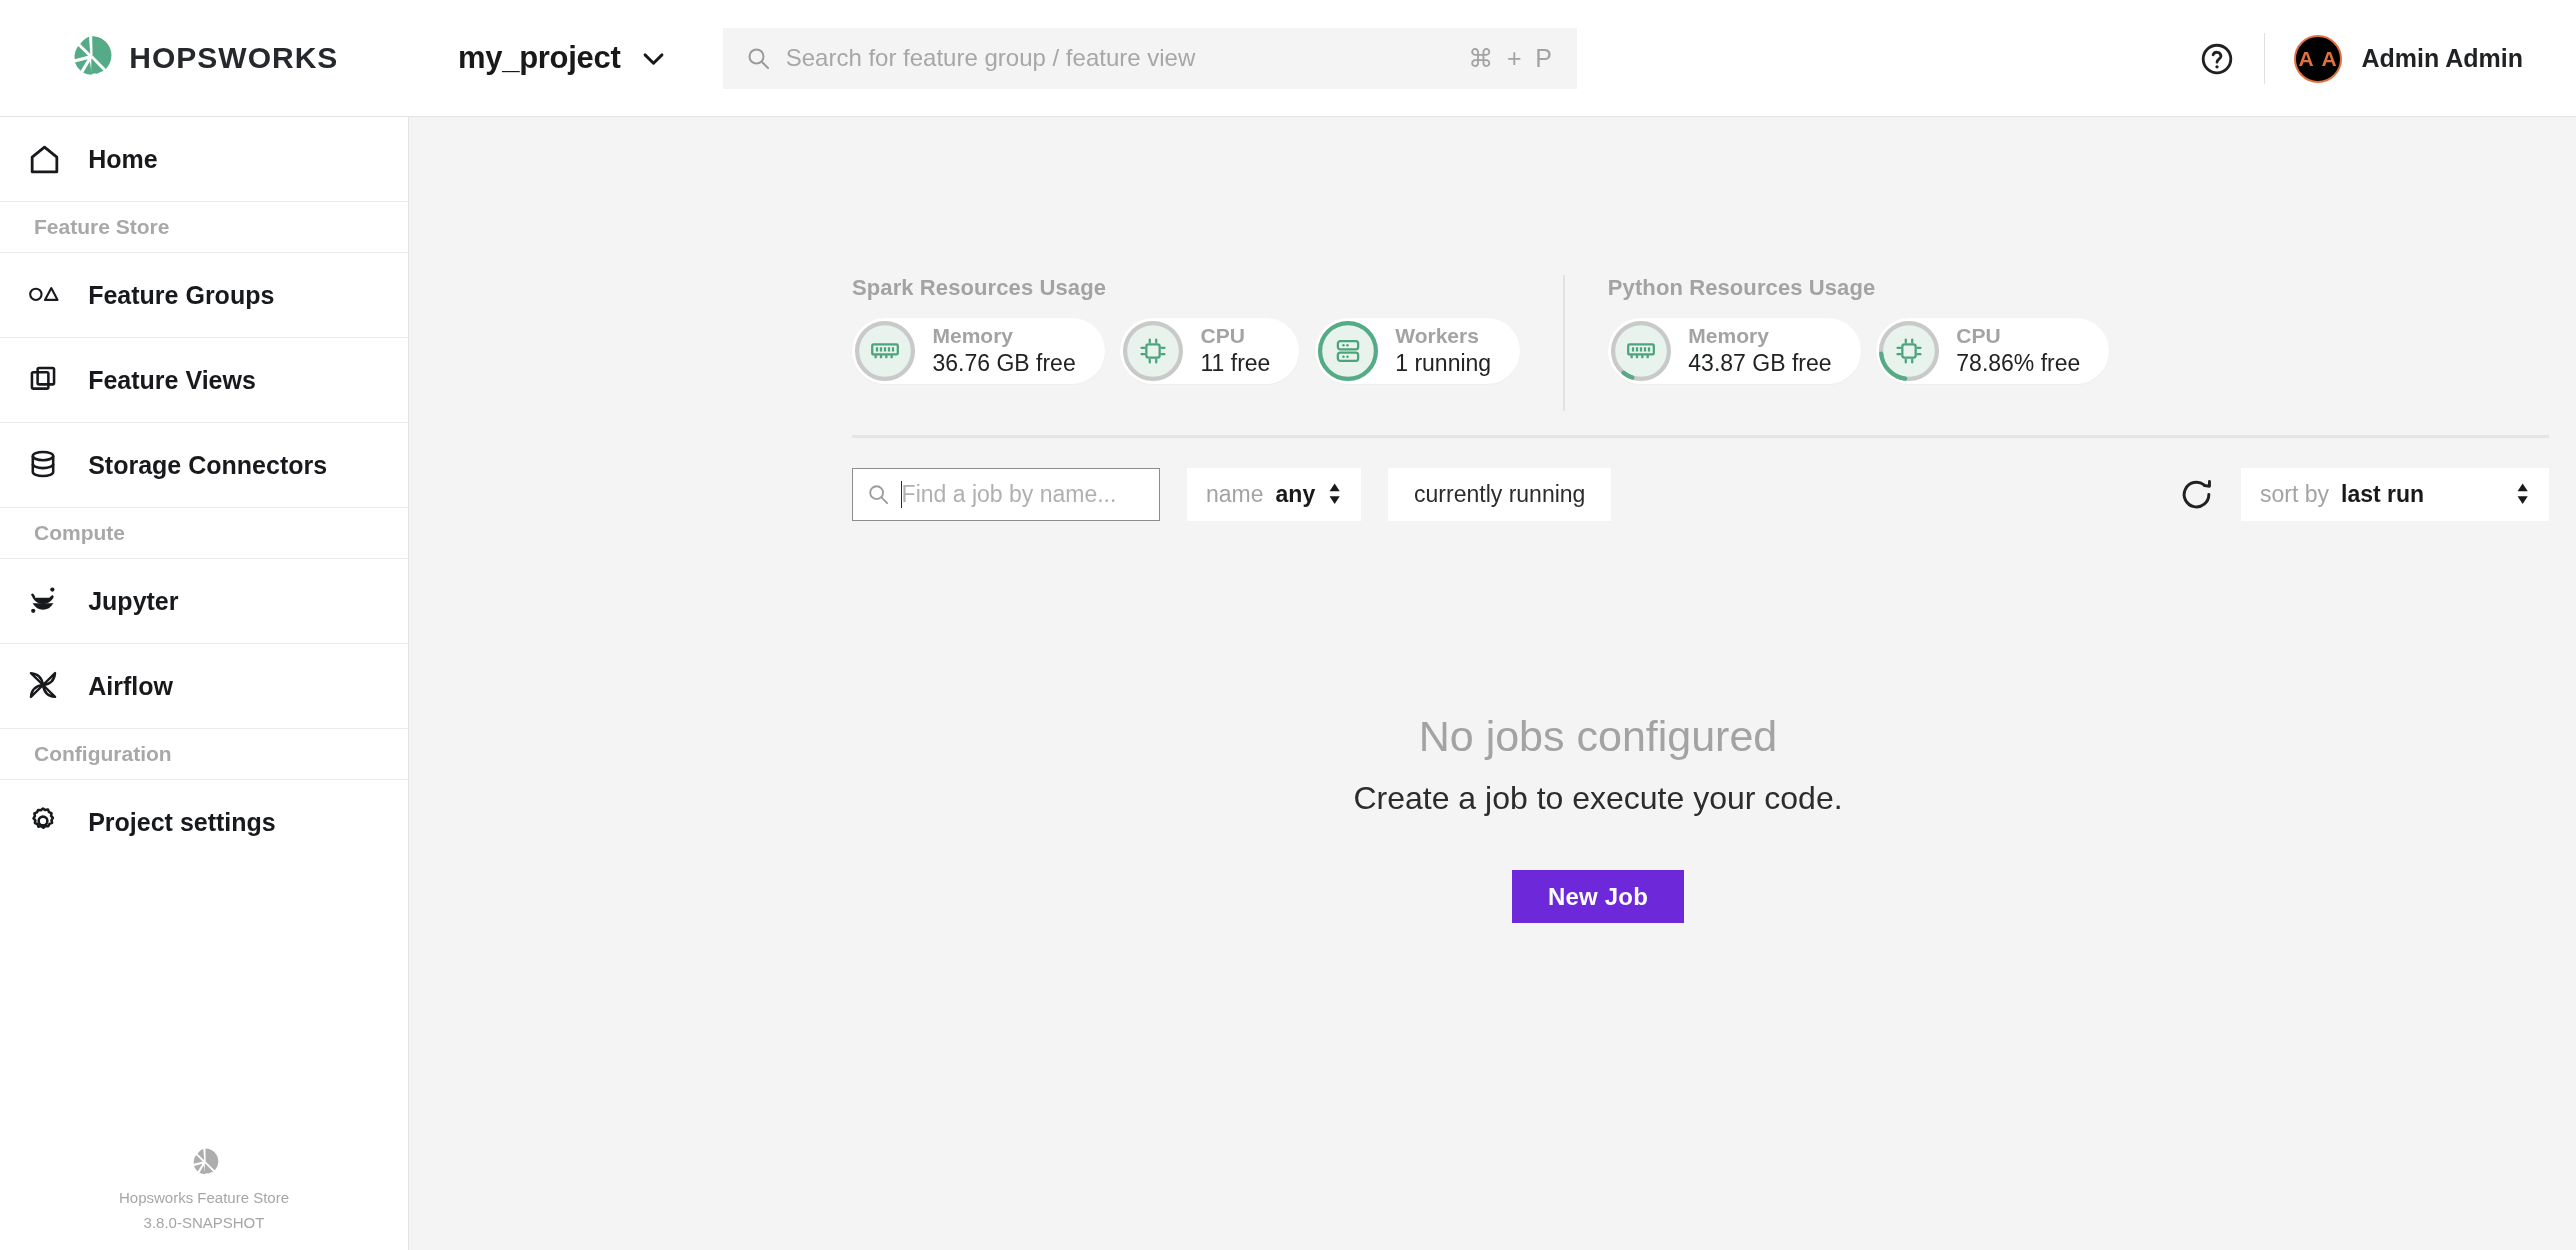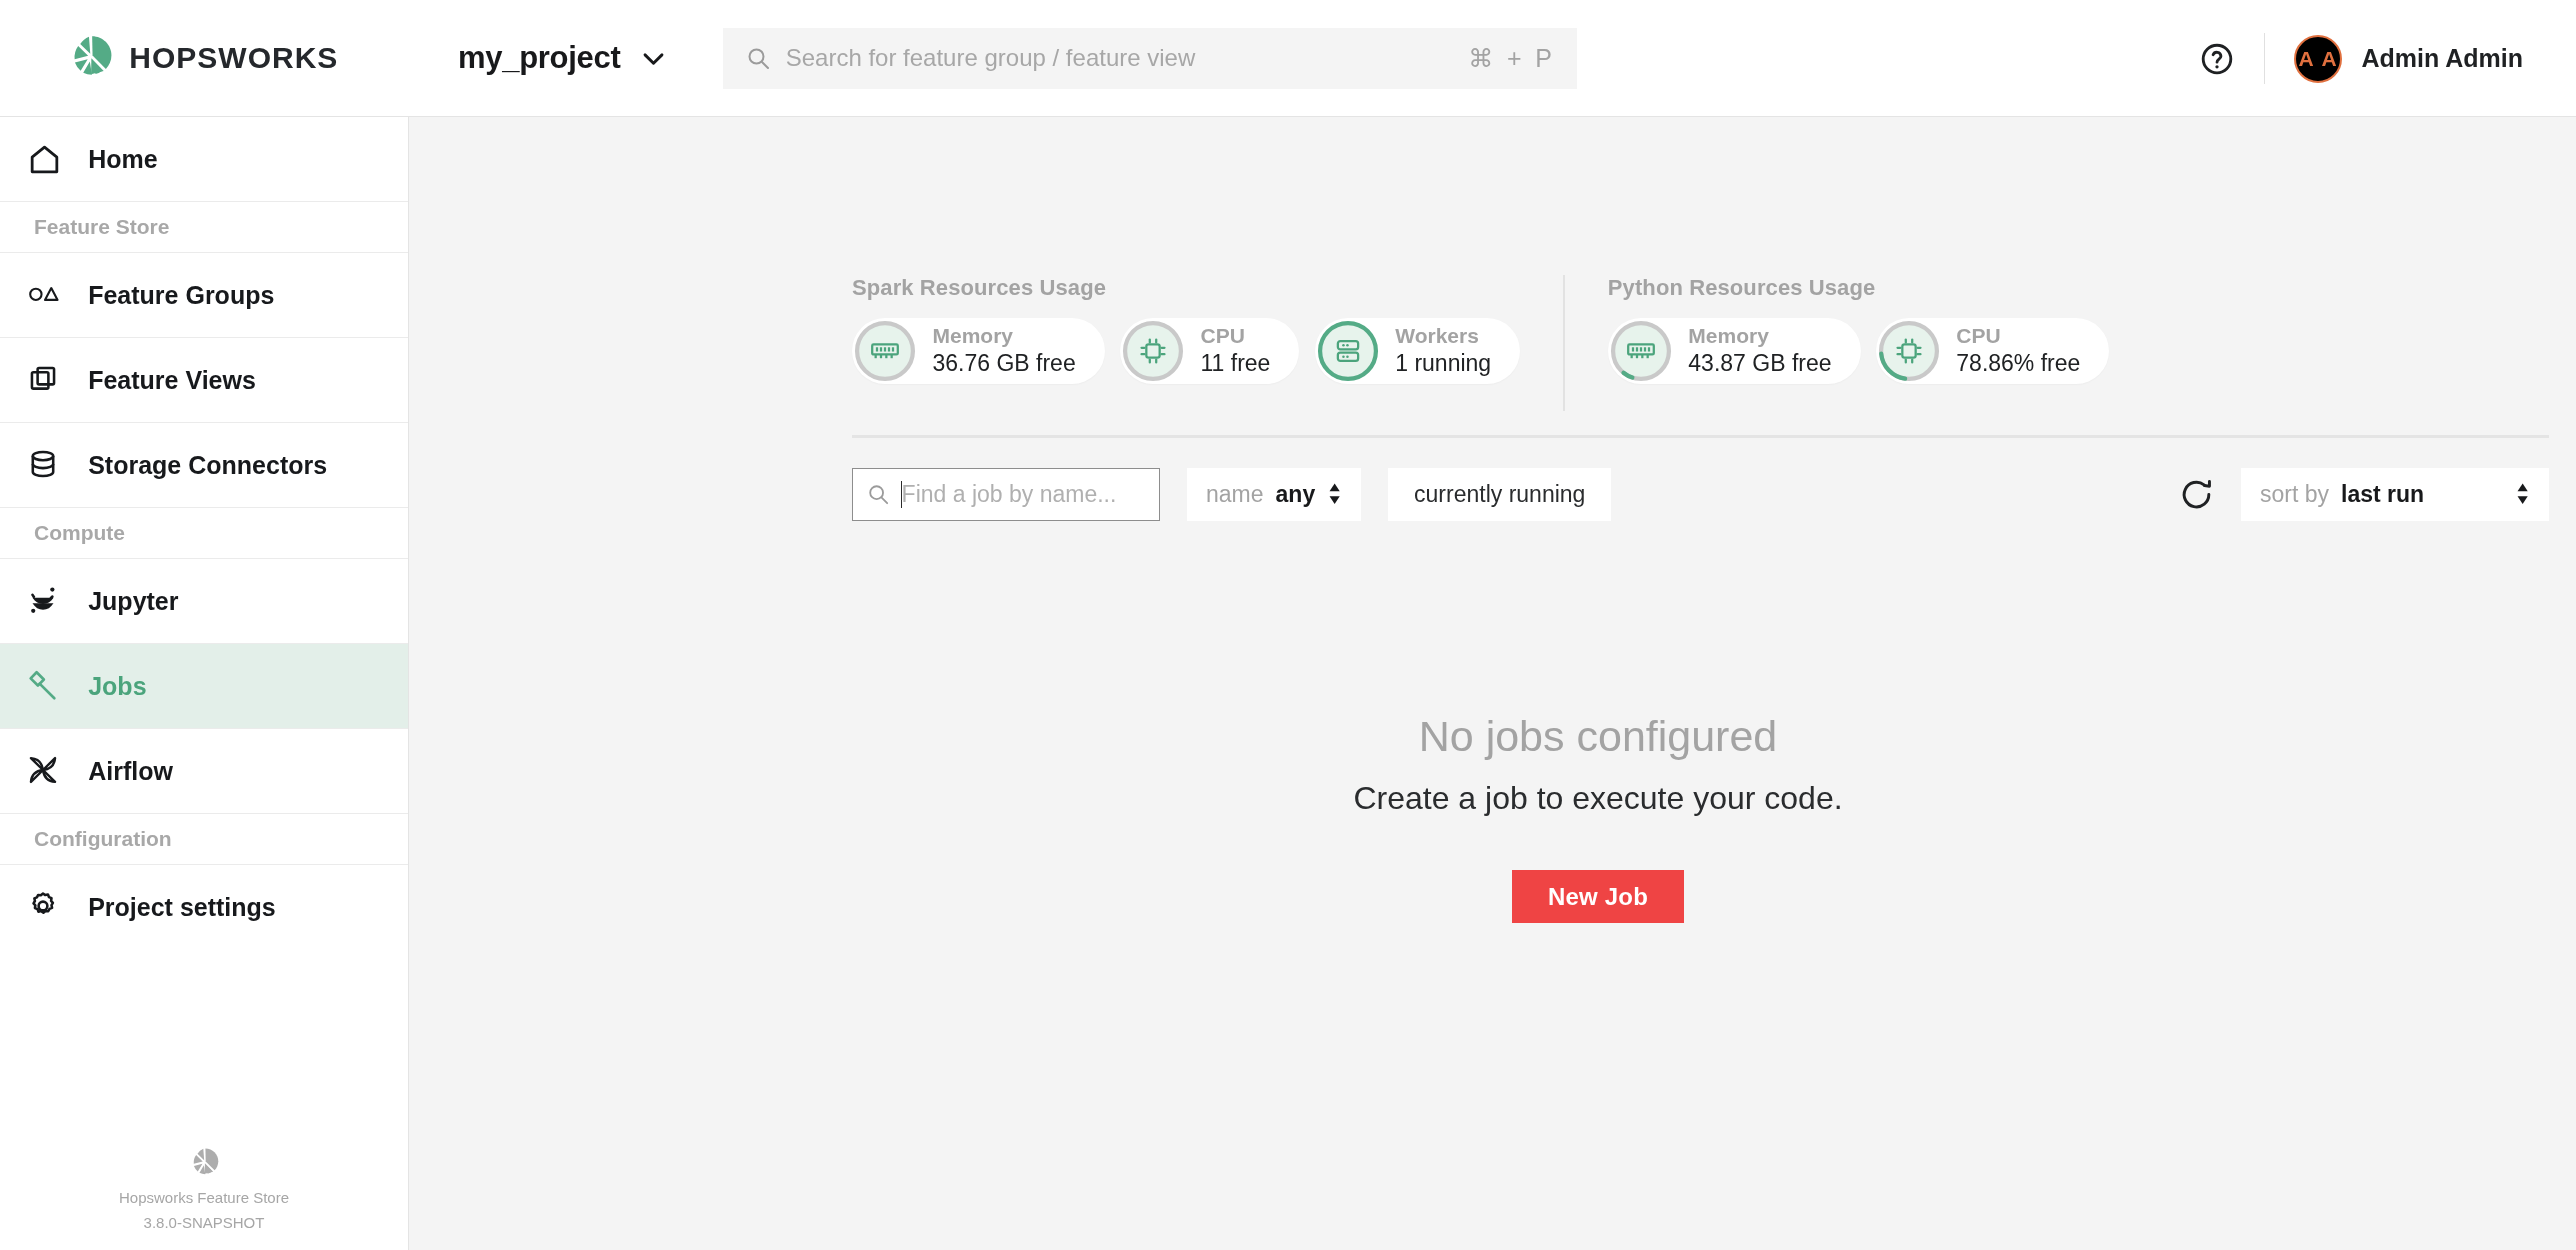--- a/index.html
+++ b/index.html
@@ -186,21 +186,21 @@
   
   .empty-wrap {
     flex: 1 1 auto; display: flex; flex-direction: column;
     align-items: center; justify-content: flex-start;
     padding-top: 184px; padding-left: 211px; padding-right: 0;
   }
   .empty-title { font-size: 43px; color: #a3a3a3; font-weight: normal; }
   .empty-sub { font-size: 32px; color: #2a2c2e; margin-top: 19px; }
   .new-job-btn {
     margin-top: 53px;
-    background: #ef4444; color: #ffffff;
+    background: #6d28d9; color: #ffffff;
     font-family: "Liberation Sans", sans-serif;
     font-size: 24px; font-weight: bold;
     border: none; cursor: pointer;
     padding: 0 36px; height: 53px;
     letter-spacing: 0.2px;
   }
 </style>
 </head>
 <body>
 
@@ -324,29 +324,20 @@
             <path d="M19.4 14.8c-1.9-3-4.4-4.4-7.4-4.4s-5.5 1.4-7.4 4.4" fill="currentColor" stroke="none" transform="rotate(180 12 12.6)"></path>
             <path d="M4.6 14.3c1.9 3.1 4.4 4.6 7.4 4.6s5.5-1.5 7.4-4.6z" fill="currentColor" stroke="none"></path>
             <path d="M19.4 9.6C17.5 6.5 15 5 12 5S6.5 6.5 4.6 9.6z" fill="currentColor" stroke="none" opacity="0"></path>
             <circle cx="18.6" cy="4.6" r="1.5" fill="currentColor" stroke="none"></circle>
             <circle cx="5.1" cy="19.6" r="1.5" fill="currentColor" stroke="none"></circle>
           </svg>
         </span>
         <span class="lbl">Jupyter</span>
       </div>
 
-      <div class="nav-item active">
-        <span class="ico">
-          <svg viewBox="0 0 24 24" width="34" height="34" fill="none" stroke="currentColor" stroke-width="1.9" stroke-linejoin="round" stroke-linecap="round">
-            <path d="M3.3 7.3 7.5 3l5.1 5.1-4.2 4.3z"></path>
-            <path d="M9.6 11 20 21.4"></path>
-          </svg>
-        </span>
-        <span class="lbl">Jobs</span>
-      </div>
 
       <div class="nav-item">
         <span class="ico">
           <svg viewBox="0 0 24 24" width="34" height="34" fill="none" stroke="currentColor" stroke-width="1.7" stroke-linejoin="round">
             <path d="M12 12 3.5 3.6c5 .4 7.8 3.3 8.5 8.4z"></path>
             <path d="M12 12l8.5-8.4c-.4 5-3.3 7.8-8.5 8.4z"></path>
             <path d="M12 12 3.5 20.4c.4-5 3.3-7.8 8.5-8.4z"></path>
             <path d="M12 12l8.5 8.4c-5-.4-7.8-3.3-8.5-8.4z"></path>
             <circle cx="12" cy="12" r="1.6" fill="currentColor" stroke="none"></circle>
           </svg>

